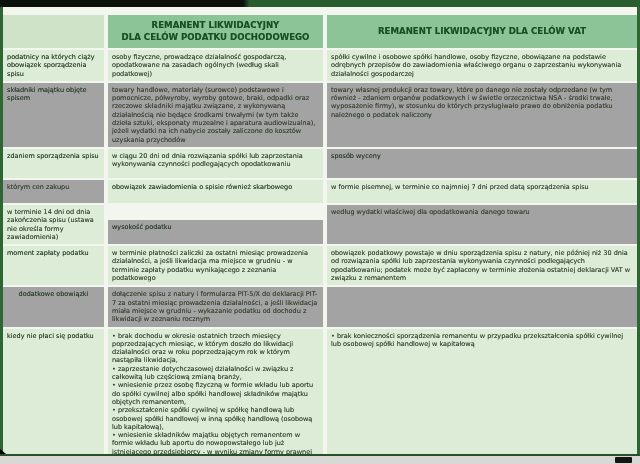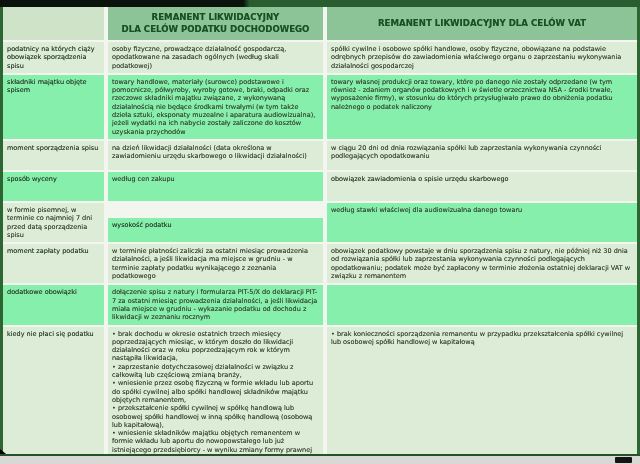--- a/index.html
+++ b/index.html
@@ -12,49 +12,49 @@
   .topbar {
     height:7px; width:100%;
     background:linear-gradient(to right, #0b120b 0%, #0b120b 38%, #295c2e 39%, #295c2e 100%);
   }
   .grid {
     margin:0 3px; height:448px; overflow:hidden; box-sizing:border-box;
     display:grid;
     grid-template-columns:101px 215px 1fr;
     gap:2px 4px;
     background:#f2f6ee;
-    padding-top:0;
+    padding-top:8px;
   }
   .cell {
     padding:3px 4px; box-sizing:border-box;
     font-size:6.5px; line-height:8.3px; color:#37402f;
     white-space:pre-line;
     text-shadow:0 0 0.5px rgba(40,60,40,.55);
   }
   .label {
     color:#233824; letter-spacing:0;
   }
   .hdr {
     display:flex; align-items:center; justify-content:center; text-align:center;
     background:#8cc497; color:#17511f;
     font-weight:bold; font-size:8.6px; line-height:11.5px;
     padding:2px 10px;
   }
   .hdr-corner { background:#cfe3c8; }
   .rl { background:#dcecd6; }   
-  .rm { background:#86efac; }   
+  .rm { background:#a3a3a3; }   
   .mh-hdr  { min-height:33px; }
   .mh-r1  { min-height:29px; }
   .mh-r2  { min-height:58px; }
   .mh-r3  { min-height:29px; }
   .mh-r4  { min-height:29px; }
   .mh-r5  { min-height:23px; }
   .mh-r6  { min-height:15px;margin-top:15px; }
   .mh-r7  { min-height:36px; }
-  .mh-r8  { min-height:38px; }
+  .mh-r8  { min-height:38px;text-align:center; }
   .mh-r9  { min-height:106px; }
   .bottomband {
     position:absolute; left:0; right:0; bottom:0; height:8px;
     background:#d8d8d4; border-top:2px solid #26512a;
   }
   .publisher-mark {
     position:absolute; right:8px; bottom:1px; width:17px; height:6px;
     background:#141414; border-radius:1px;
   }
   .corner-mark {
@@ -76,32 +76,32 @@
     <div class="cell hdr">REMANENT LIKWIDACYJNY DLA CELÓW VAT</div>
 
     <div class="cell label rl mh-r1">podatnicy na których ciąży obowiązek sporządzenia spisu</div>
     <div class="cell rl">osoby fizyczne, prowadzące działalność gospodarczą, opodatkowane na zasadach ogólnych (według skali podatkowej)</div>
     <div class="cell rl">spółki cywilne i osobowe spółki handlowe, osoby fizyczne, obowiązane na podstawie odrębnych przepisów do zawiadomienia właściwego organu o zaprzestaniu wykonywania działalności gospodarczej</div>
 
     <div class="cell label rm mh-r2">składniki majątku objęte spisem</div>
     <div class="cell rm">towary handlowe, materiały (surowce) podstawowe i pomocnicze, półwyroby, wyroby gotowe, braki, odpadki oraz rzeczowe składniki majątku związane, z wykonywaną działalnością nie będące środkami trwałymi (w tym także dzieła sztuki, eksponaty muzealne i aparatura audiowizualna), jeżeli wydatki na ich nabycie zostały zaliczone do kosztów uzyskania przychodów</div>
     <div class="cell rm">towary własnej produkcji oraz towary, które po danego nie zostały odprzedane (w tym również - zdaniem organów podatkowych i w świetle orzecznictwa NSA - środki trwałe, wyposażenie firmy), w stosunku do których przysługiwało prawo do obniżenia podatku należnego o podatek naliczony</div>
 
-    <div class="cell label rl mh-r3">moment sporządzenia spisu</div>
-    <div class="cell rl">na dzień likwidacji działalności (data określona w zawiadomieniu urzędu skarbowego o likwidacji działalności)</div>
+    <div class="cell label rl mh-r3">zdaniem sporządzenia spisu</div>
     <div class="cell rl">w ciągu 20 dni od dnia rozwiązania spółki lub zaprzestania wykonywania czynności podlegających opodatkowaniu</div>
 
     <div class="cell label rm mh-r4">sposób wyceny</div>
-    <div class="cell rm">według cen zakupu</div>
+    <div class="cell rm">którym cen zakupu</div>
 
-    <div class="cell label rl mh-r5">obowiązek zawiadomienia o spisie urzędu skarbowego</div>
+    <div class="cell label rl mh-r5">obowiązek zawiadomienia o spisie również skarbowego</div>
     <div class="cell rl">w formie pisemnej, w terminie co najmniej 7 dni przed datą sporządzenia spisu</div>
+    <div class="cell rl">w terminie 14 dni od dnia zakończenia spisu (ustawa nie określa formy zawiadomienia)</div>
 
     <div class="cell label rm mh-r6">wysokość podatku</div>
-    <div class="cell rm">według stawki właściwej dla audiowizualna danego towaru</div>
+    <div class="cell rm">według wydatki właściwej dla opodatkowania danego towaru</div>
 
     <div class="cell label rl mh-r7">moment zapłaty podatku</div>
     <div class="cell rl">w terminie płatności zaliczki za ostatni miesiąc prowadzenia działalności, a jeśli likwidacja ma miejsce w grudniu - w terminie zapłaty podatku wynikającego z zeznania podatkowego</div>
     <div class="cell rl">obowiązek podatkowy powstaje w dniu sporządzenia spisu z natury, nie później niż 30 dnia od rozwiązania spółki lub zaprzestania wykonywania czynności podlegających opodatkowaniu; podatek może być zapłacony w terminie złożenia ostatniej deklaracji VAT w związku z remanentem</div>
 
     <div class="cell label rm mh-r8">dodatkowe obowiązki</div>
     <div class="cell rm">dołączenie spisu z natury i formularza PIT-5/X do deklaracji PIT-7 za ostatni miesiąc prowadzenia działalności, a jeśli likwidacja miała miejsce w grudniu - wykazanie podatku od dochodu z likwidacji w zeznaniu rocznym</div>
     <div class="cell rm"></div>
 
     <div class="cell label rl mh-r9">kiedy nie płaci się podatku</div>

